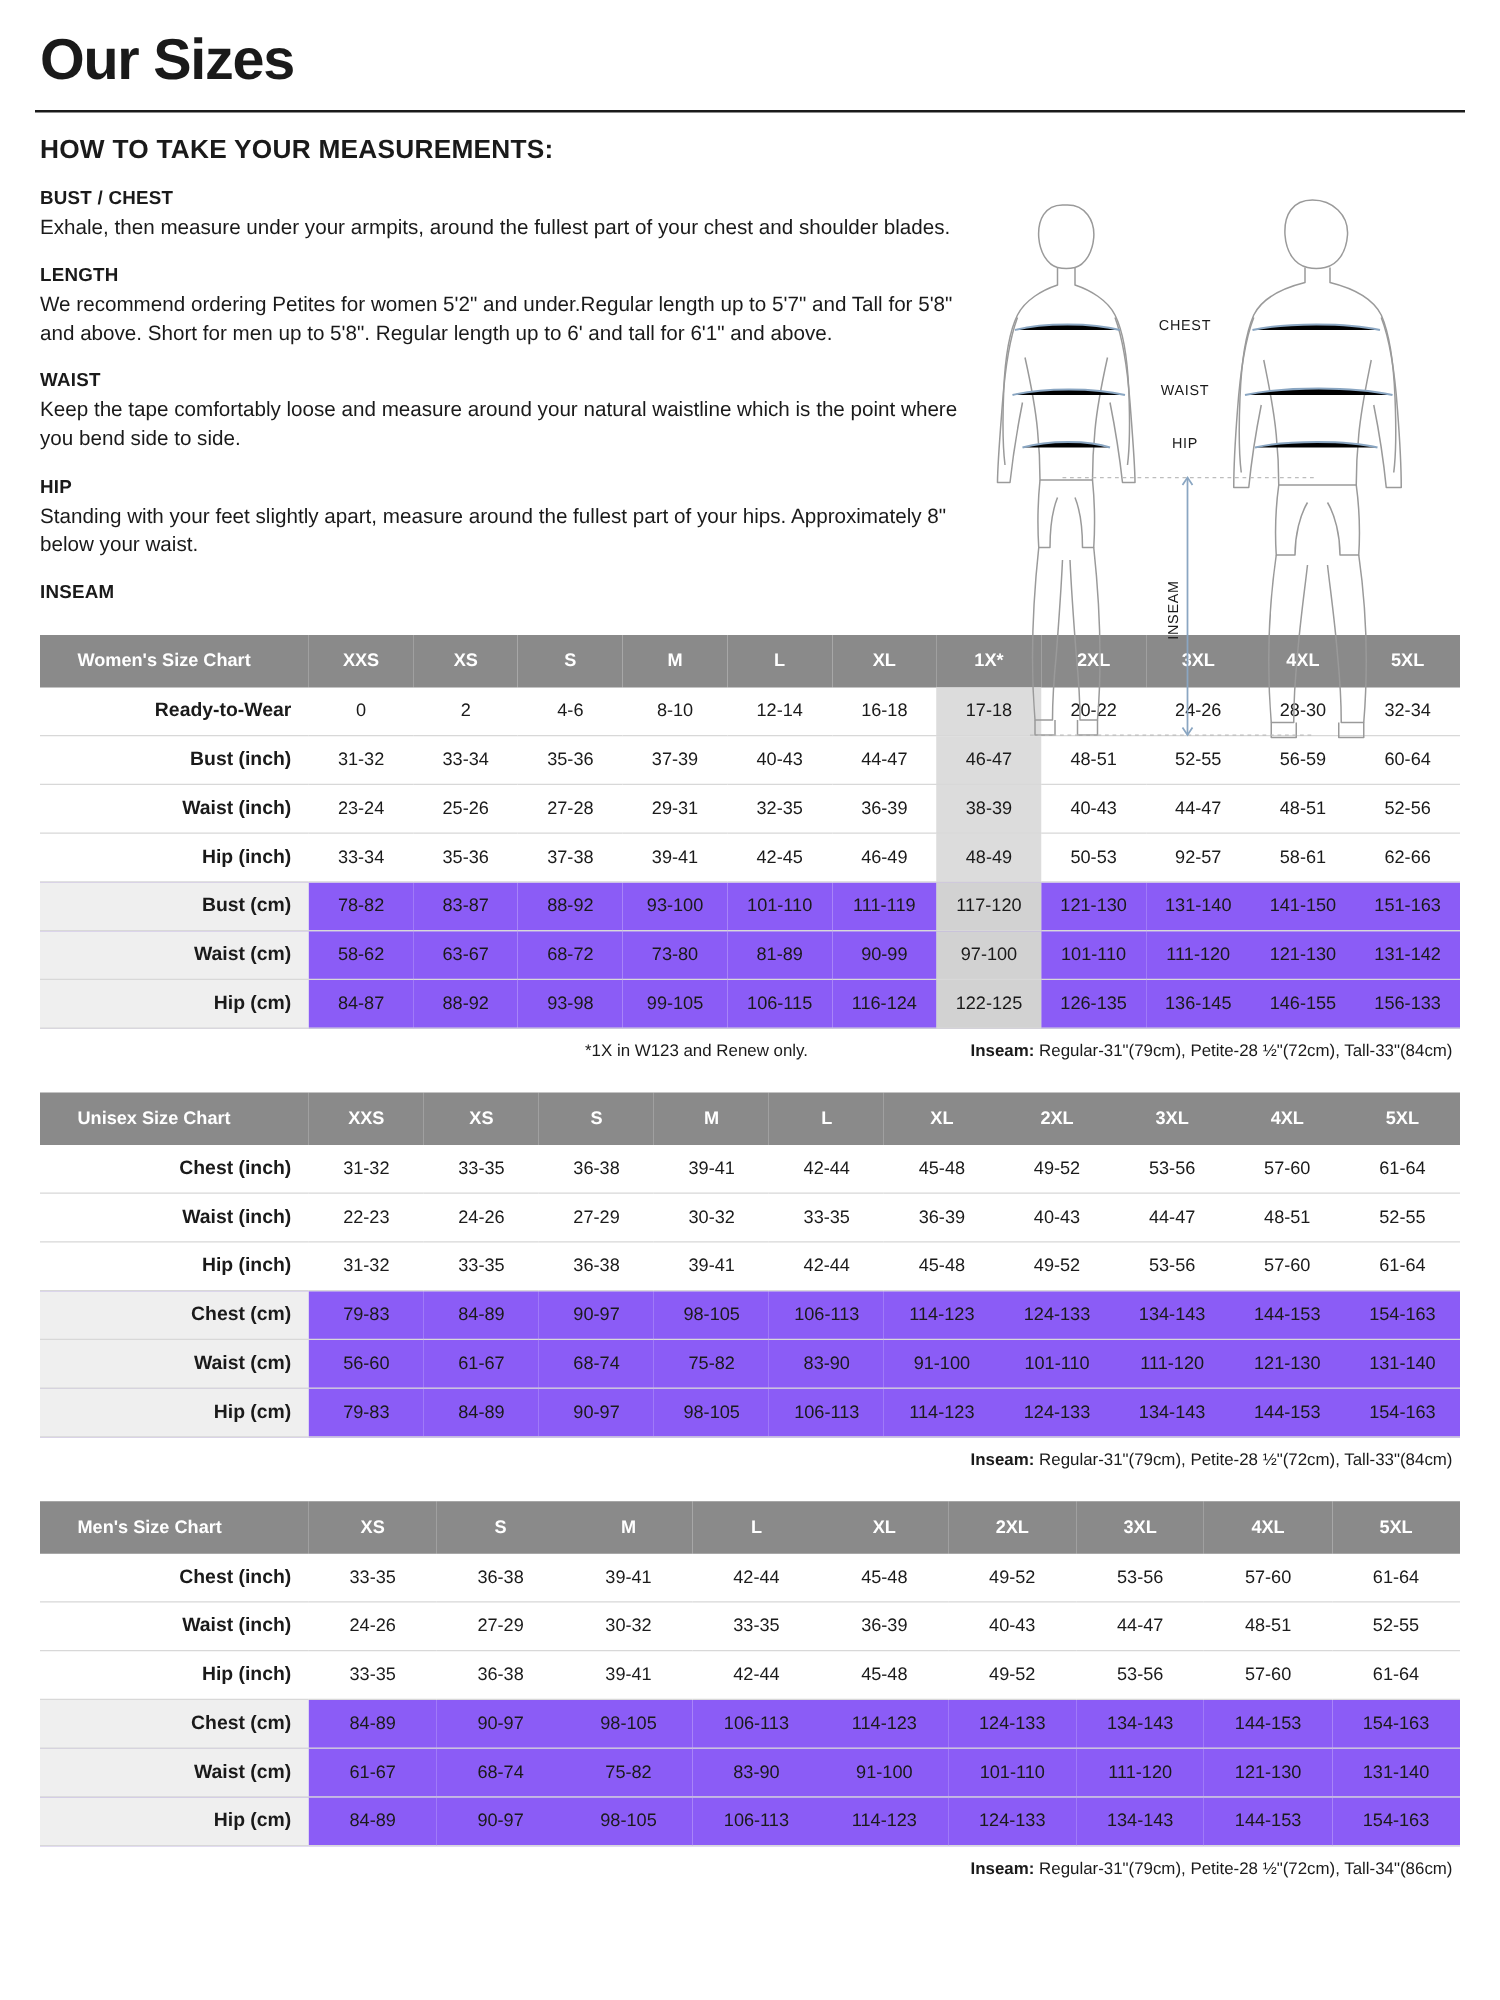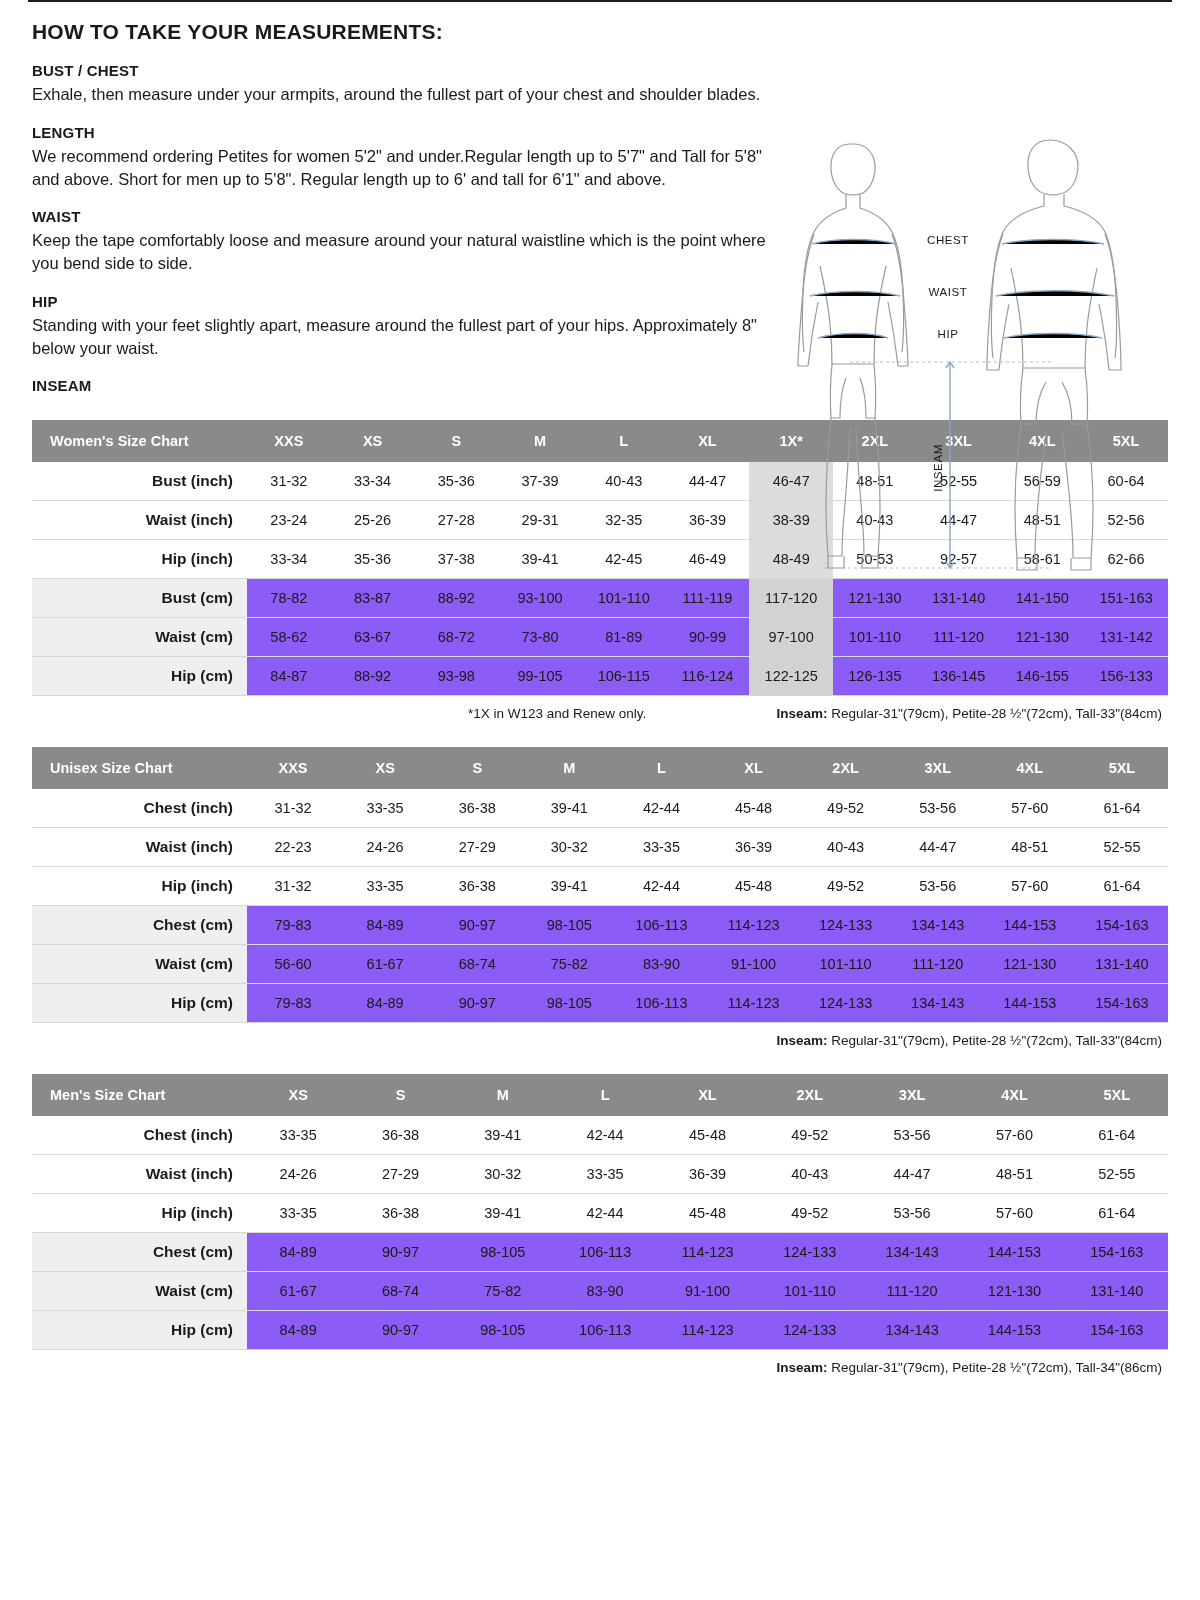--- a/index.html
+++ b/index.html
@@ -51,21 +51,21 @@
     text-align: center;
     font-size: 14.5px;
     padding: 10px 2px;
     border-bottom: 1px solid #d8d8d8;
     color: #1a1a1a;
   }
   table.size thead th {
     background: #8a8a8a; color: #ffffff; font-weight: bold;
     font-size: 14.5px; border-bottom: none; padding: 13px 2px;
   }
-  table.size thead th.rowhead { text-align: left; padding-left: 18px; }
+  table.size thead th.rowhead { text-align: left; padding-left: 30px; }
   table.size tbody th.rowhead {
     text-align: right; font-weight: bold; padding-right: 14px; font-size: 15.5px;
   }
   table.size tbody tr.shade { background: #8b5cf6; }
   table.size tbody tr.shade th.rowhead { background: #efefef; }
   td.hl { background: #dcdcdc; }
   tr.shade td.hl { background: #d2d2d2; }
 
   .note-row {
     display: flex; justify-content: space-between;
@@ -75,20 +75,21 @@
   .note-right { color: #1a1a1a; }
   .note-right b { font-weight: bold; }
   .note-right-only { text-align: right; padding: 10px 6px 0 6px; font-size: 13.5px; }
   .figlabel { font-size: 11.5px; letter-spacing: .6px; fill: #1a1a1a; font-family: "Liberation Sans", sans-serif; }
 </style>
 </head>
 <body>
 
 <div class="page">
 
+  <h1 class="title">Our Sizes</h1>
   <hr class="rule">
 
   <div class="intro">
     <h2>HOW TO TAKE YOUR MEASUREMENTS:</h2>
 
     <h3>BUST / CHEST</h3>
     <p>Exhale, then measure under your armpits, around the fullest part of your chest and shoulder blades.</p>
 
     <h3>LENGTH</h3>
     <p>We recommend ordering Petites for women 5'2" and under.Regular length up to 5'7" and Tall for 5'8" and above. Short for men up to 5'8". Regular length up to 6' and tall for 6'1" and above.</p>
@@ -176,20 +177,34 @@
           <th>XL</th>
           <th>1X*</th>
           <th>2XL</th>
           <th>3XL</th>
           <th>4XL</th>
           <th>5XL</th>
         </tr>
       </thead>
       <tbody>
         <tr>
+          <th class="rowhead">Ready-to-Wear</th>
+          <td>0</td>
+          <td>2</td>
+          <td>4-6</td>
+          <td>8-10</td>
+          <td>12-14</td>
+          <td>16-18</td>
+          <td class="hl">17-18</td>
+          <td>20-22</td>
+          <td>24-26</td>
+          <td>28-30</td>
+          <td>32-34</td>
+        </tr>
+        <tr>
           <th class="rowhead">Bust (inch)</th>
           <td>31-32</td>
           <td>33-34</td>
           <td>35-36</td>
           <td>37-39</td>
           <td>40-43</td>
           <td>44-47</td>
           <td class="hl">46-47</td>
           <td>48-51</td>
           <td>52-55</td>

